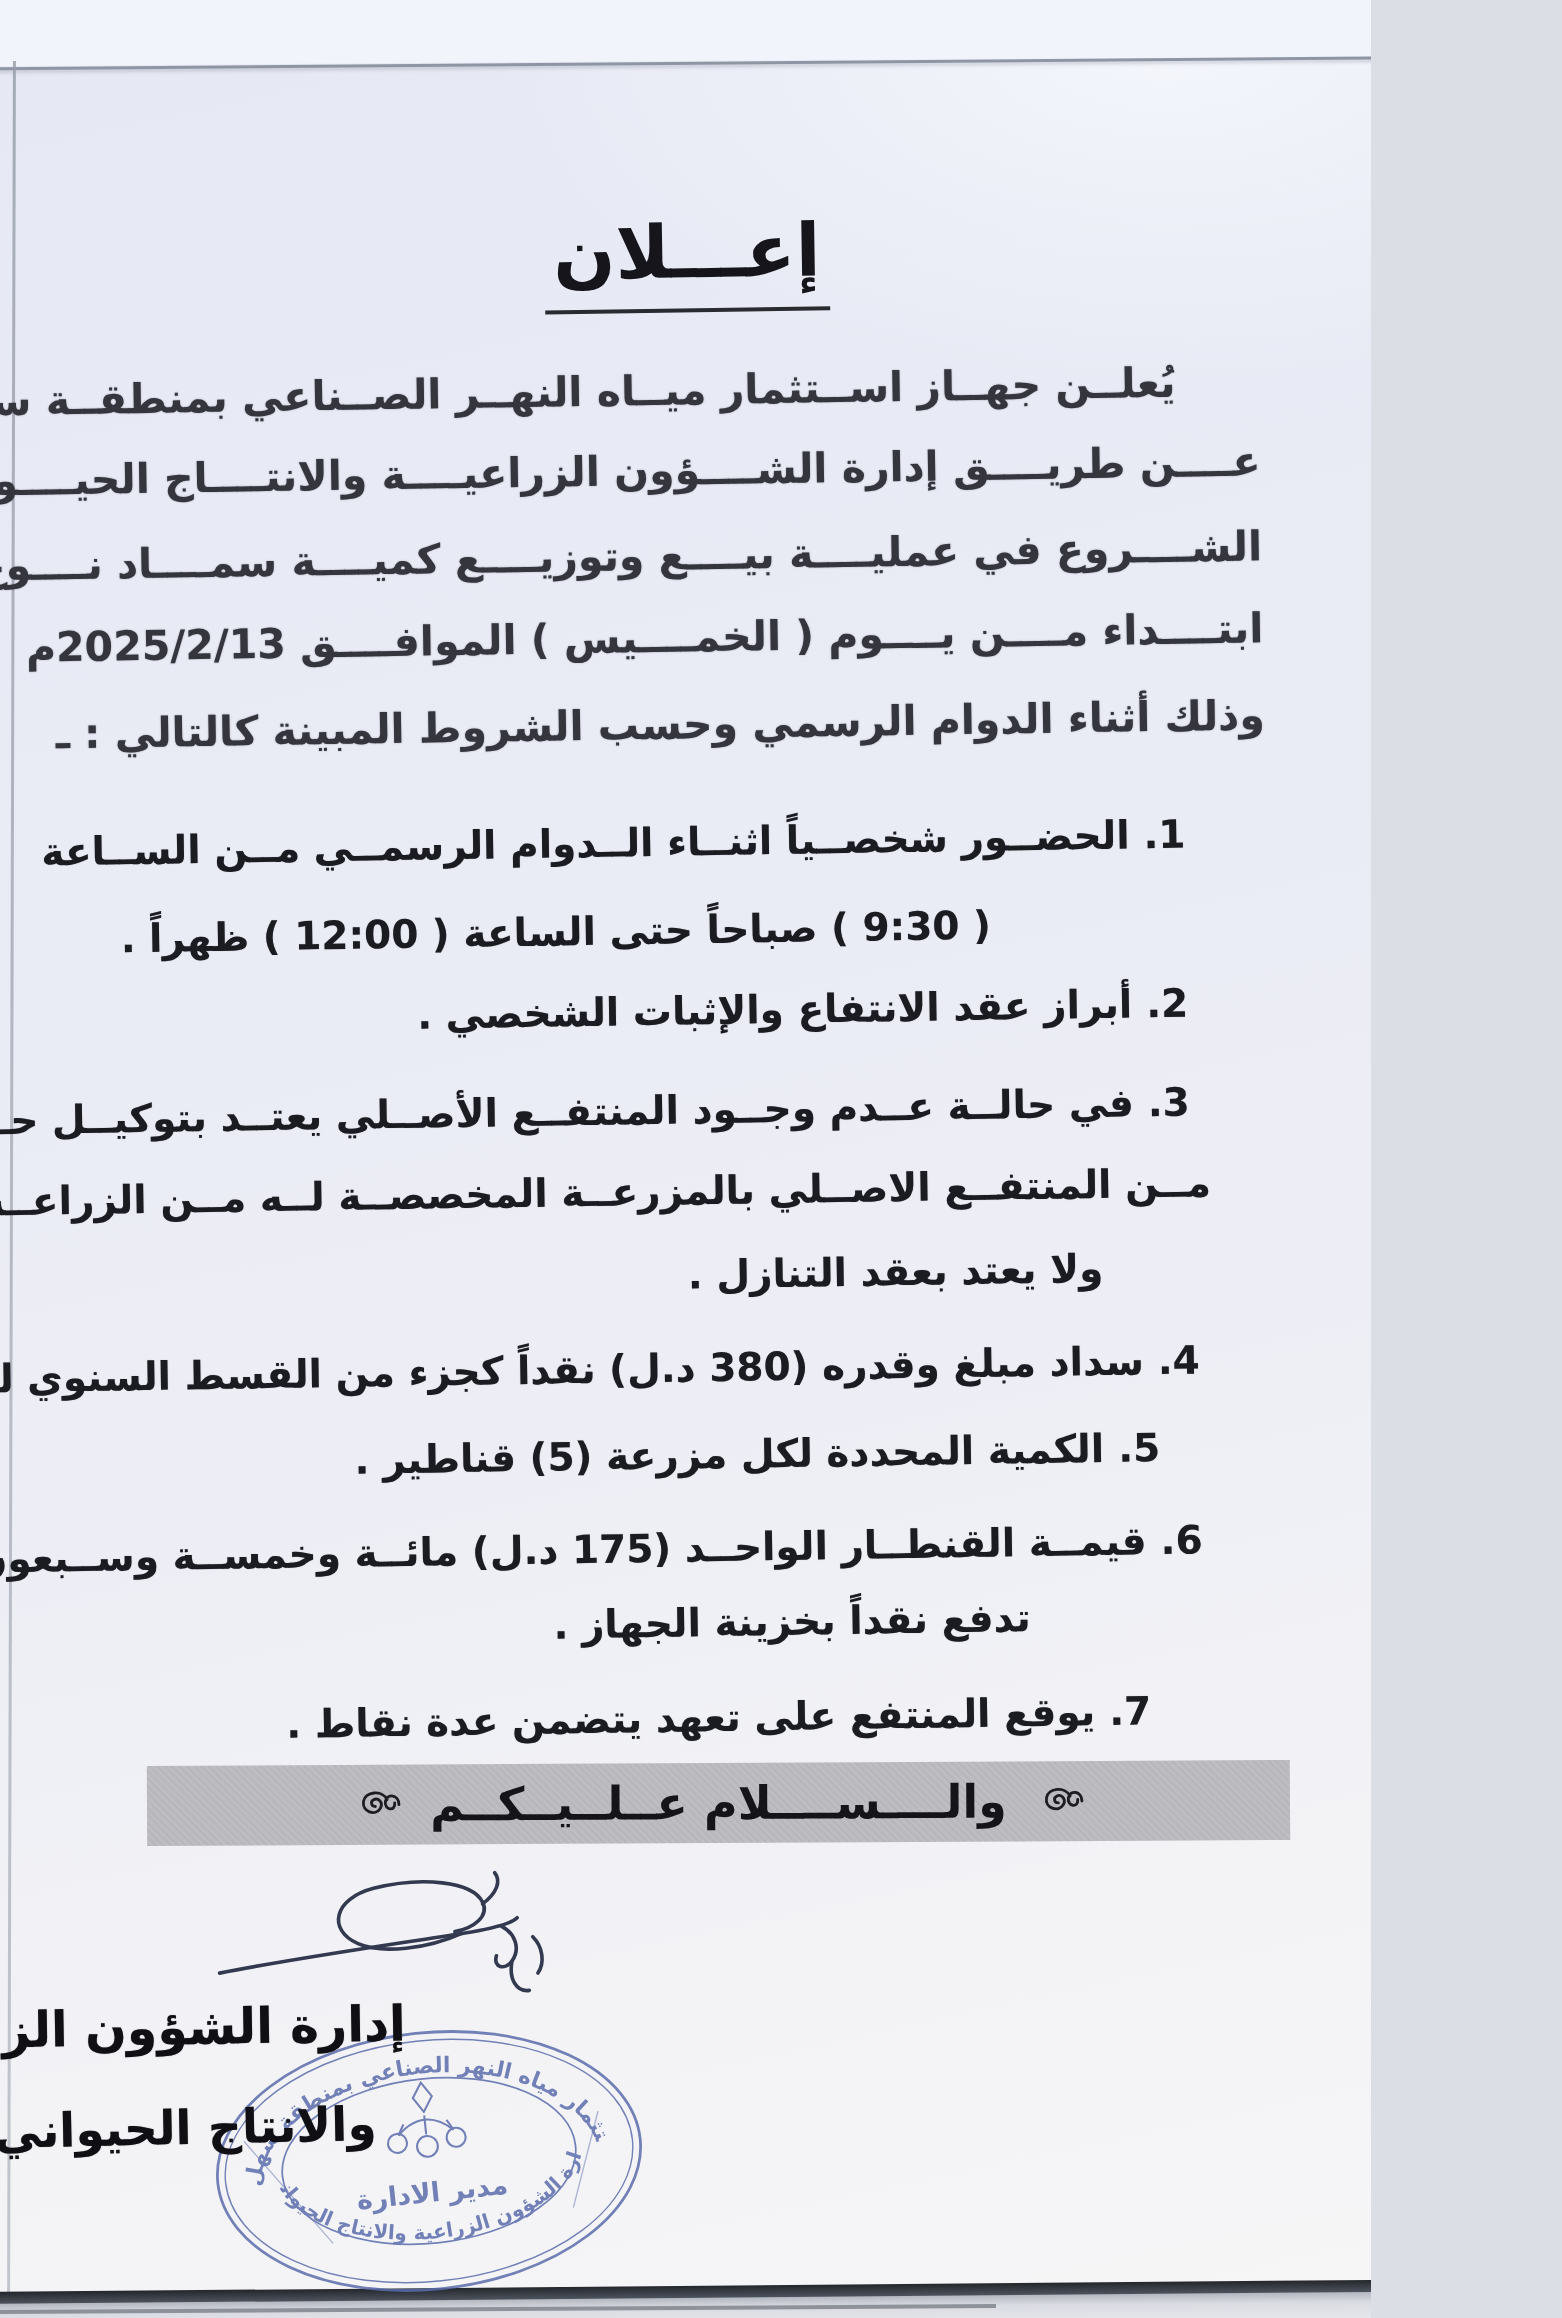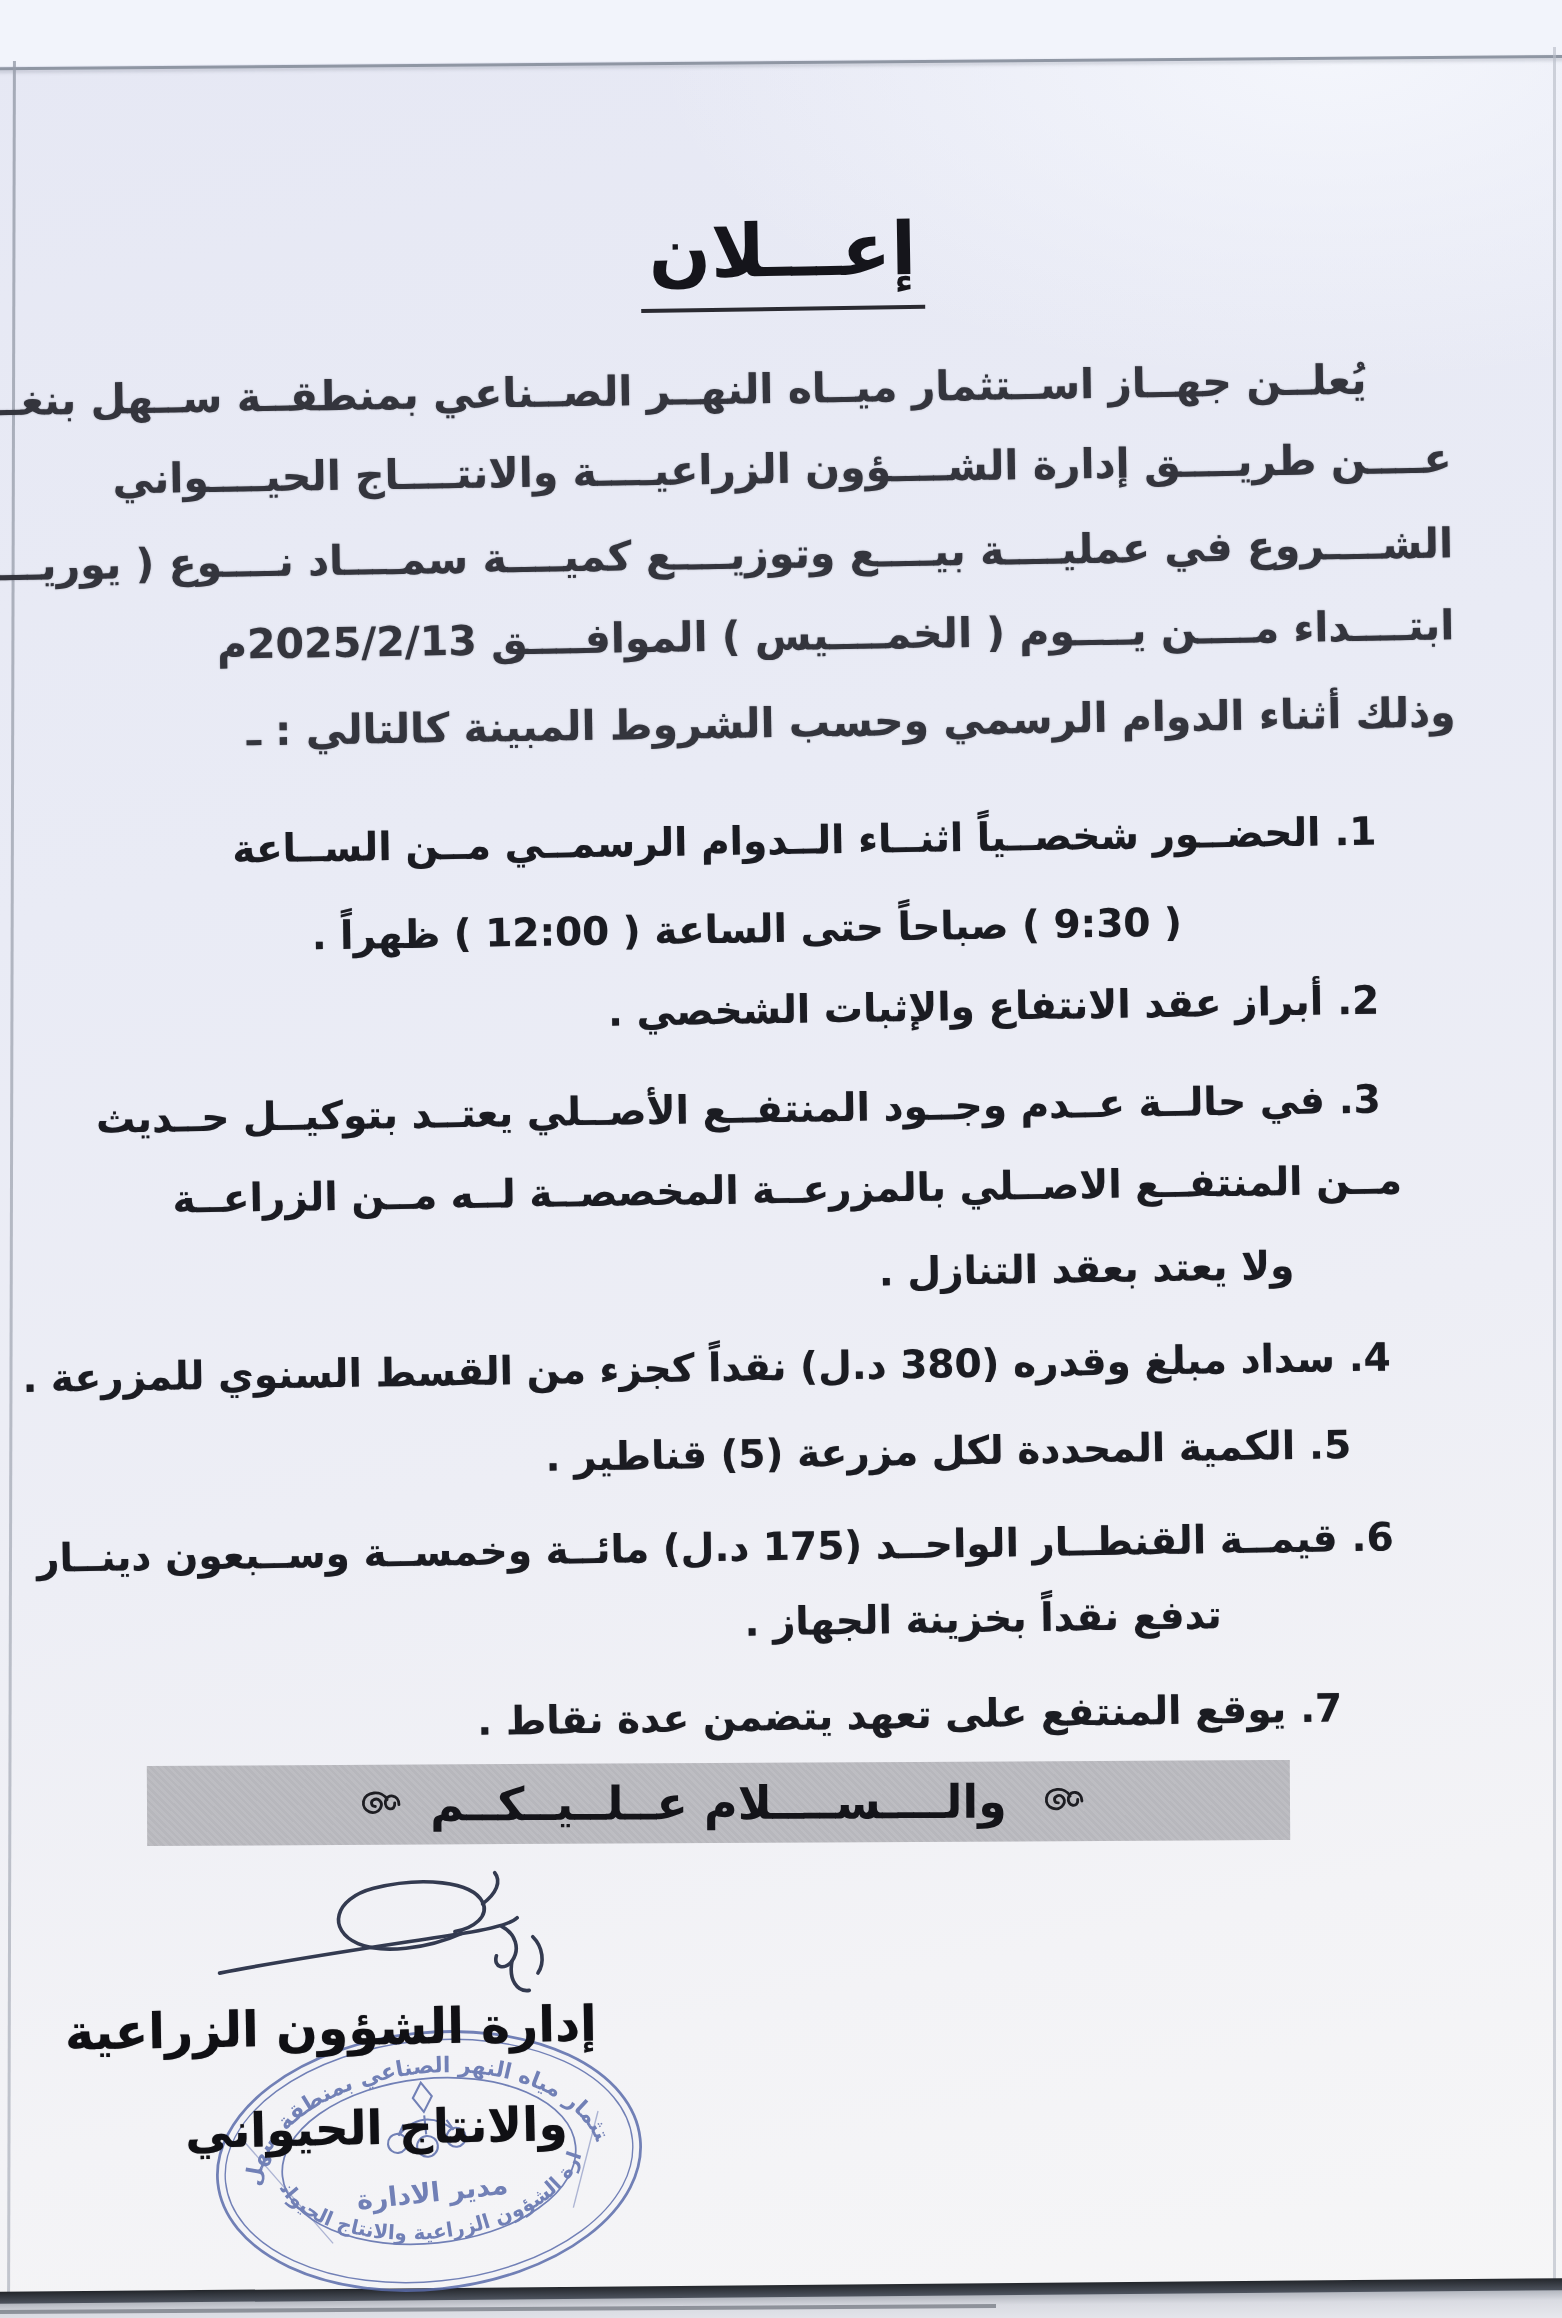--- a/index.html
+++ b/index.html
@@ -1,18 +1,18 @@
 <!DOCTYPE html>
 <html lang="ar" style="font-size:14px"><head>
 <meta charset="utf-8">
 <style>
   html,body{margin:0;padding:0;background:#dcdee6;}
   .photo{
     position:relative;
-    width:1562px;height:2319px;
+    width:1371px;height:2319px;
     overflow:hidden;
     font-family:"DejaVu Sans",sans-serif;
     background:
       radial-gradient(1126px 563px at 85% 2%, #f4f6fc 0%, rgba(244,246,252,0) 60%),
       linear-gradient(168deg,#e6e8f4 0%,#e9ebf5 35%,#edeef5 60%,#f3f3f6 82%,#f6f6f7 100%);
     direction:rtl;
   }
   
   .top-strip{position:absolute;left:-7px;top:-8.7px;width:1585px;height:69px;
     background:#f2f4fb;transform:rotate(-0.45deg);}

